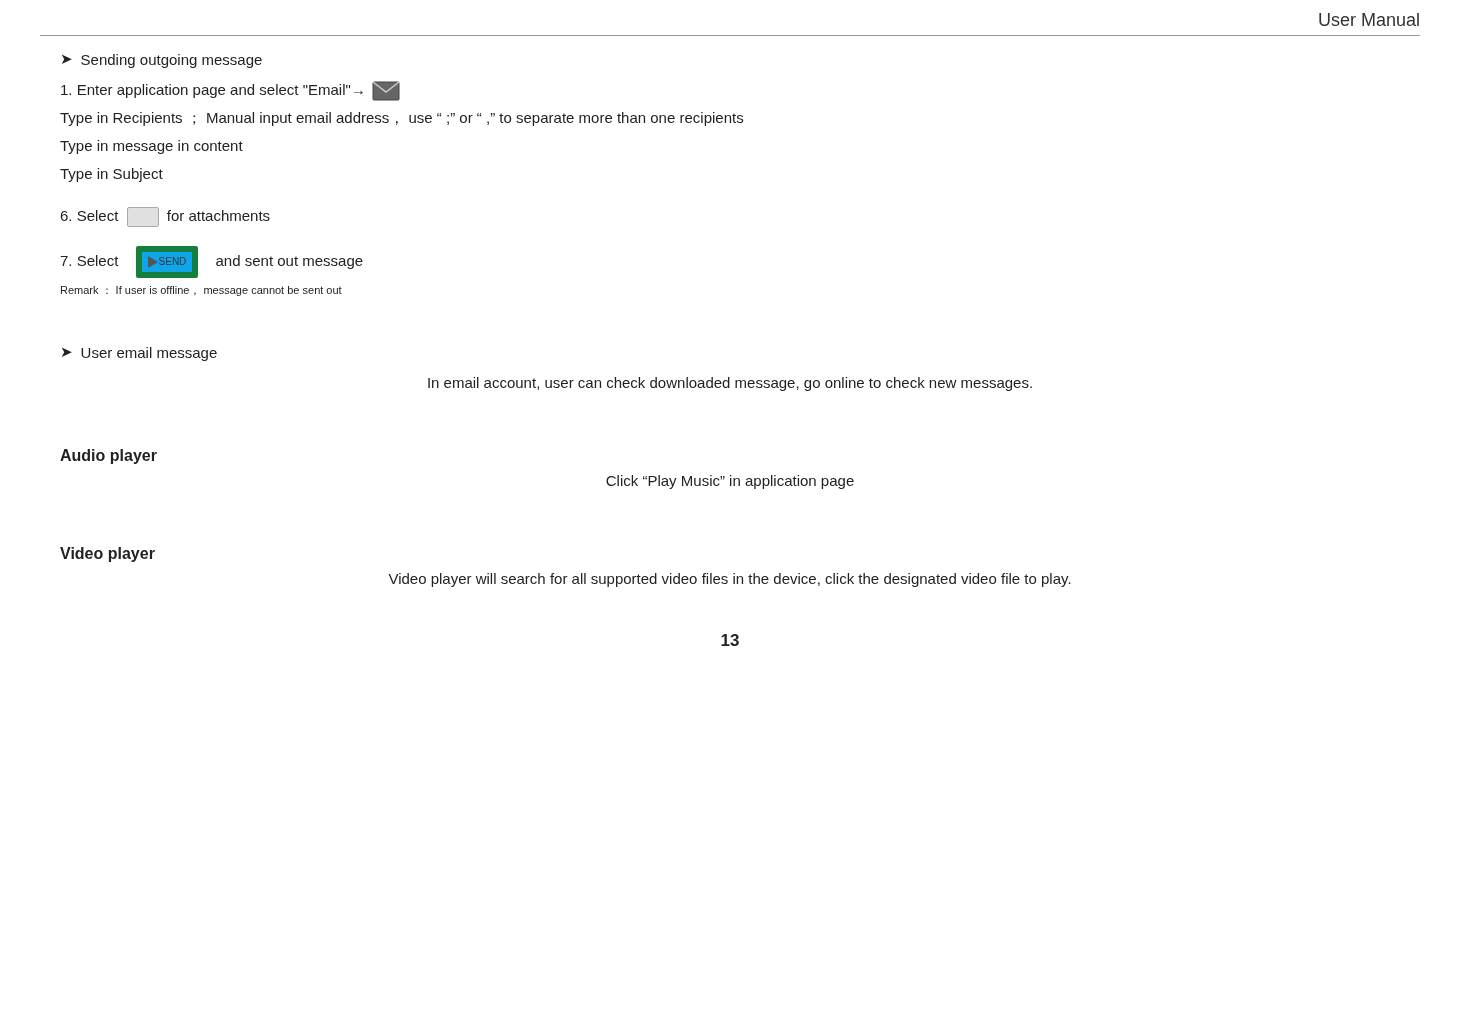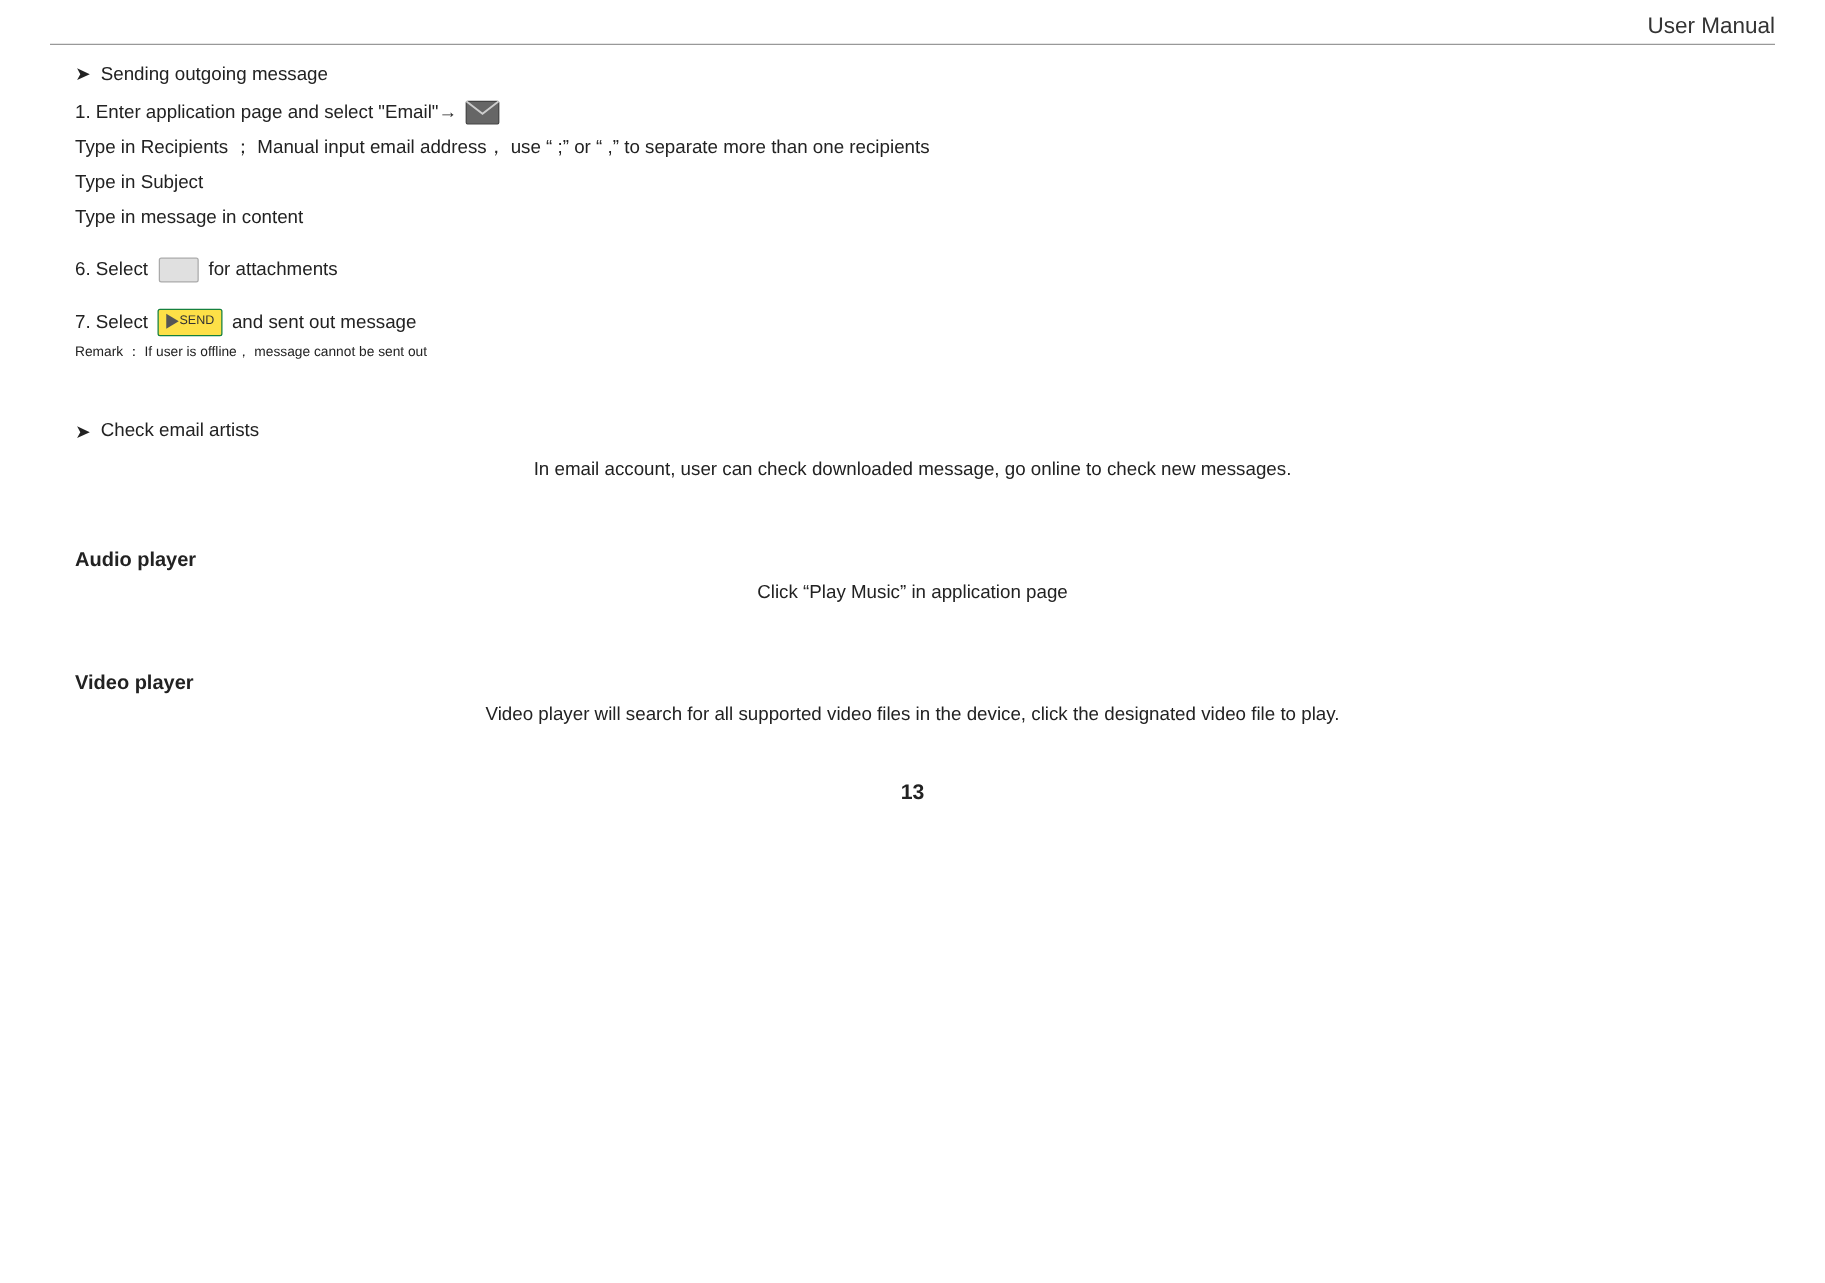--- a/index.html
+++ b/index.html
@@ -68,27 +68,27 @@
       background: #e0e0e0;
       border: 1px solid #aaa;
       vertical-align: middle;
       margin: 0 4px;
       border-radius: 2px;
     }
 
     .send-icon {
       display: inline-block;
       vertical-align: middle;
-      background: #fde047;
-      border: 1px solid #15803d;
+      background: #0ea5e9;
+      border: 6px solid #15803d;
       border-radius: 2px;
       padding: 1px 6px;
       font-size: 11px;
       color: #333;
-      margin: 0 3px;
+      margin: 0 13px;
     }
 
     .send-arrow {
       display: inline-block;
       width: 0;
       height: 0;
       border-top: 6px solid transparent;
       border-bottom: 6px solid transparent;
       border-left: 10px solid #555;
       vertical-align: middle;
@@ -158,25 +158,25 @@
         <rect x="1" y="1" width="26" height="18" fill="#666" stroke="#444" stroke-width="1" rx="1"></rect>
         <polyline points="1,1 14,11 27,1" fill="none" stroke="#ccc" stroke-width="1.5"></polyline>
       </svg>
     </div>
 
     <div class="numbered-item">
       <span>Type in Recipients ；  Manual input email address， use “ ;” or “ ,” to separate more than one recipients</span>
     </div>
 
     <div class="numbered-item">
+      <span>Type in message in content</span>
+    </div>
+
+    <div class="numbered-item">
       <span>Type in Subject</span>
-    </div>
-
-    <div class="numbered-item">
-      <span>Type in message in content</span>
     </div>
 
     <div class="spacer"></div>
 
     <div class="numbered-item">
       <span>6. </span>
       <span>Select</span>
       
       <span class="attach-icon"></span>
       <span>  for attachments</span>
@@ -195,21 +195,21 @@
     </div>
 
     <div class="remark-line">
       <span>Remark ：  If user is offline，  message cannot be sent out</span>
     </div>
 
     <div class="section-divider"></div>
 
     <div class="section-heading">
       <span class="bullet-arrow">➤</span>
-      <span>Check email artists</span>
+      <span>User email message</span>
     </div>
 
     <div class="paragraph">
       <span>In email account, user can check downloaded message, go online to check new messages.</span>
     </div>
 
     <div class="section-divider"></div>
     <div class="section-divider"></div>
 
     <div class="bold-heading">

